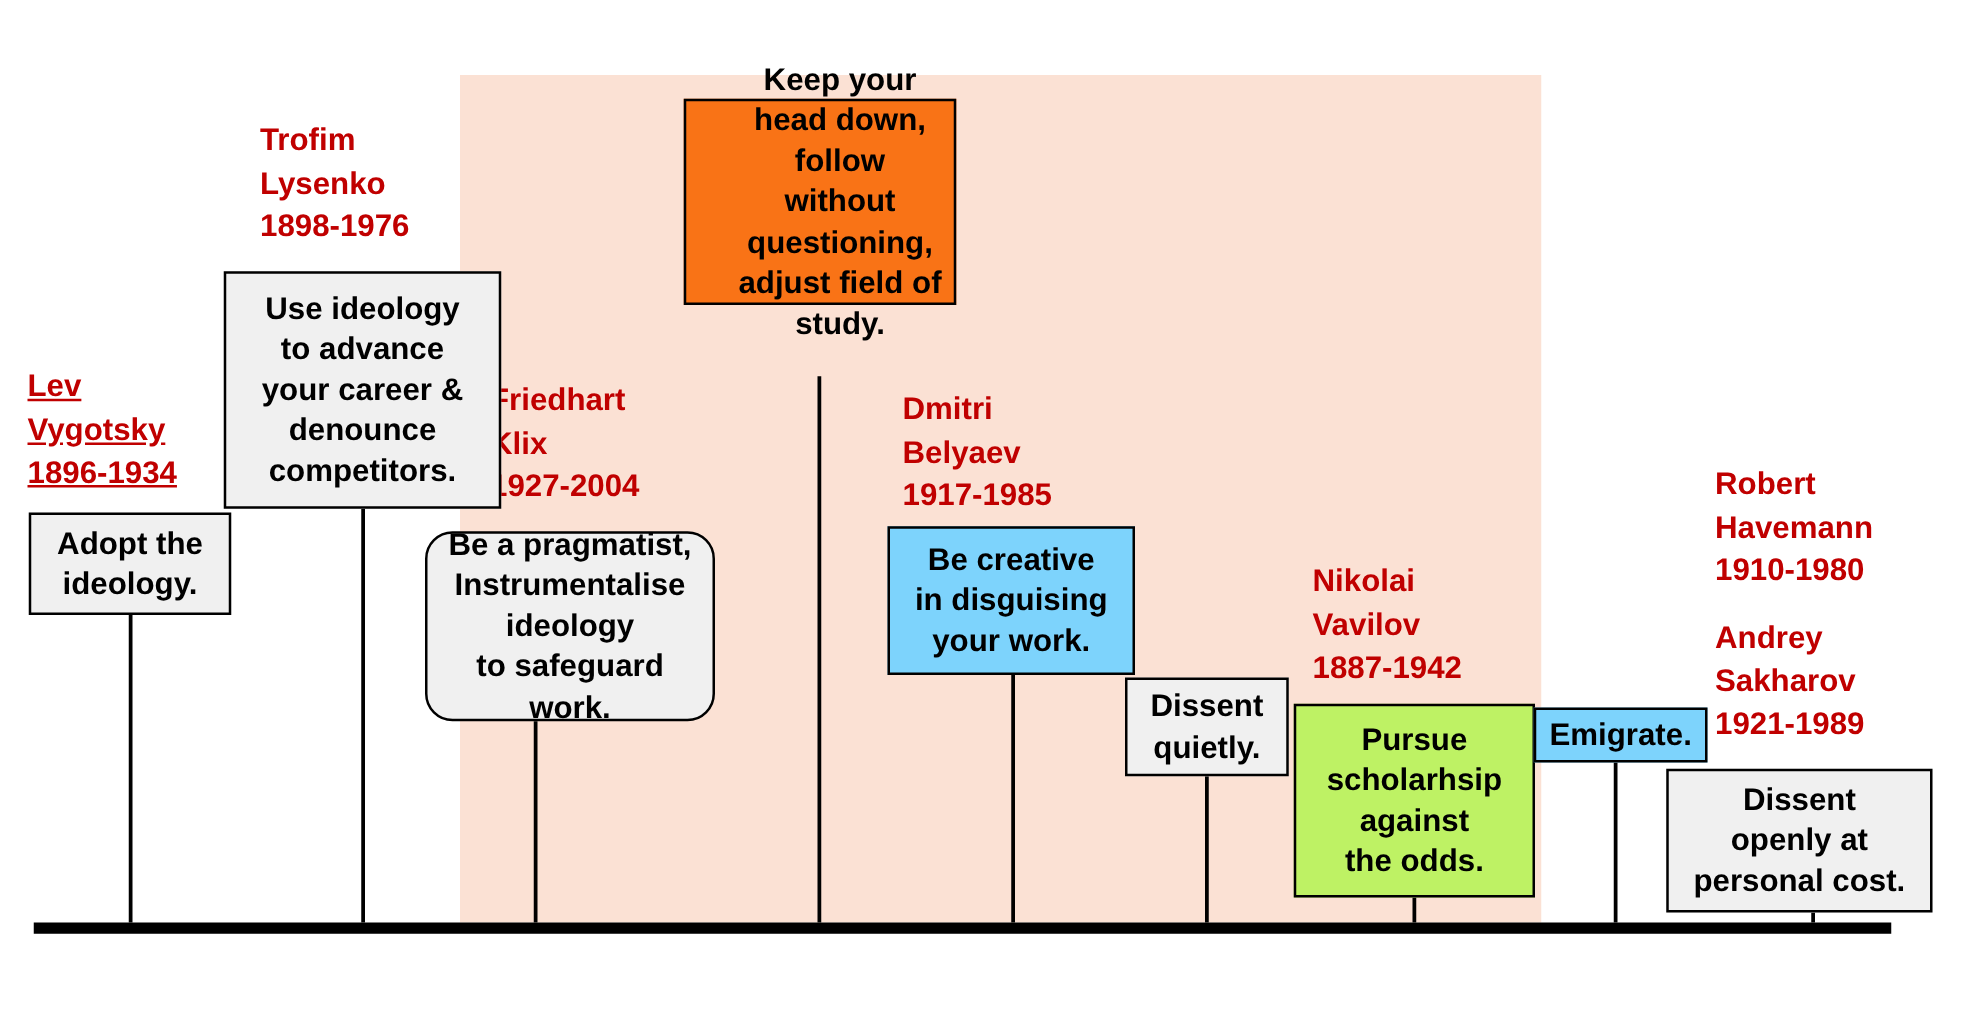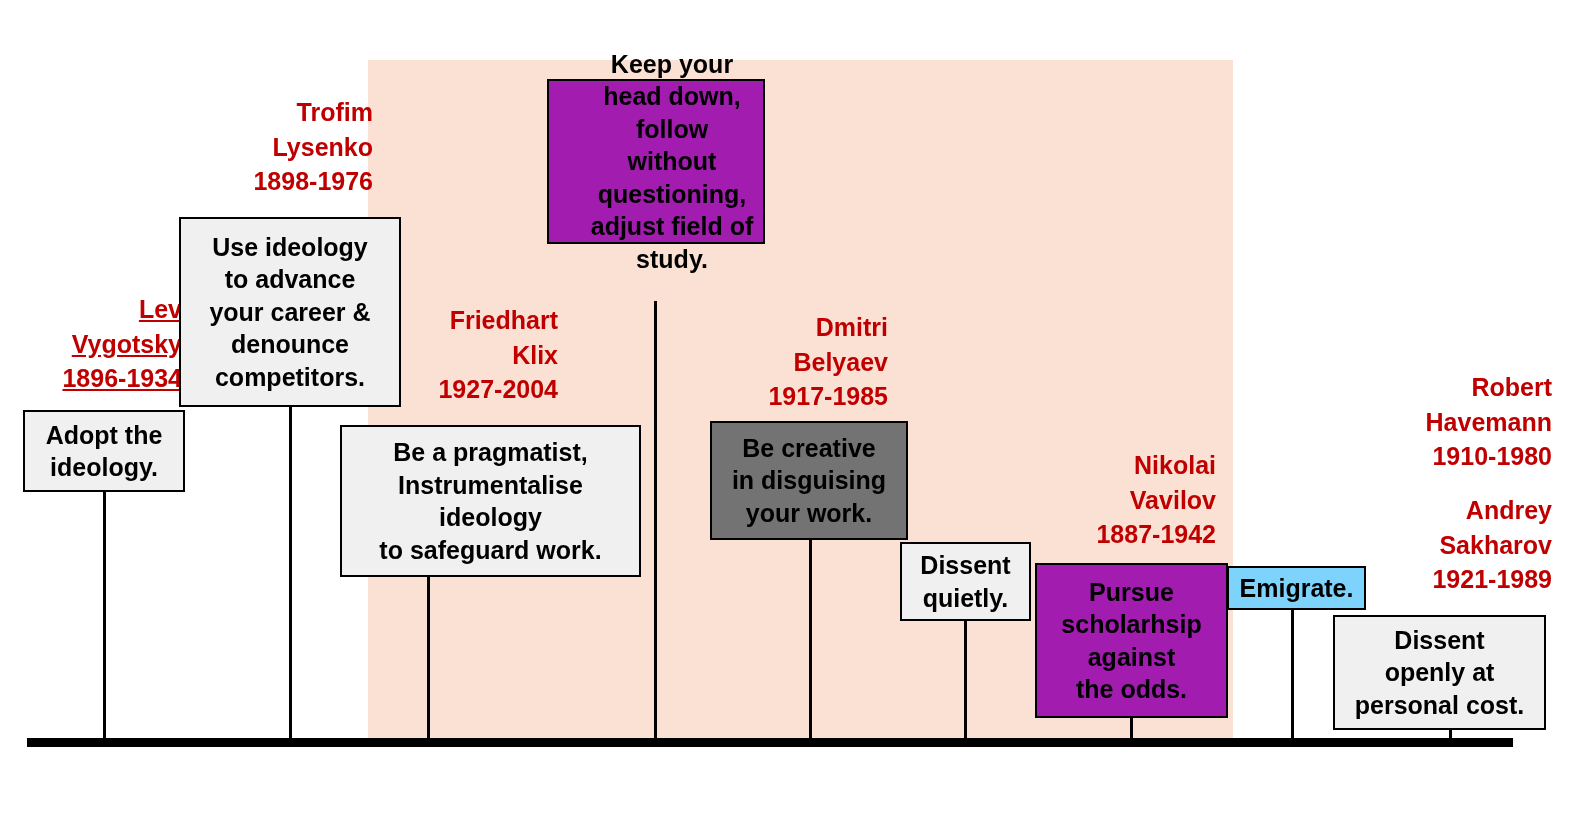--- a/index.html
+++ b/index.html
@@ -46,21 +46,21 @@
     text-align: center;
   }
 
   
   .person {
     position: absolute;
     color: #C00000;
     font-weight: 700;
     font-size: 25px;
     line-height: 1.38;
-    text-align: right;
+    text-align: left;
     white-space: pre-line;
   }
 
   
   .box {
     position: absolute;
     background: #f0f0f0;
     border: 2.5px solid #000000;
     box-sizing: border-box;
     display: flex;
@@ -121,36 +121,36 @@
     </div>
 
   <div id="boxes">
       <div class="box" style="left: 23px; top: 410px; width: 162px; height: 82px; background: rgb(240, 240, 240); border-color: rgb(0, 0, 0);">Adopt the
 ideology.</div>
       <div class="box" style="left: 179px; top: 217px; width: 222px; height: 190px; background: rgb(240, 240, 240); border-color: rgb(0, 0, 0);">Use ideology
 to advance
 your career &amp;
 denounce
 competitors.</div>
-      <div class="box" style="left: 340px; top: 425px; width: 301px; height: 152px; background: rgb(240, 240, 240); border-color: rgb(0, 0, 0);">Be a pragmatist,
+      <div class="box" style="left: 340px; top: 425px; width: 232px; height: 152px; background: rgb(240, 240, 240); border-color: rgb(0, 0, 0); border-radius: 22px;">Be a pragmatist,
 Instrumentalise
 ideology
 to safeguard work.</div>
-      <div class="box" style="left: 547px; top: 79px; width: 218px; height: 165px; background: #a21caf; border-color: rgb(0, 0, 0); padding-left: 40px;">Keep your
+      <div class="box" style="left: 547px; top: 79px; width: 218px; height: 165px; background: #f97316; border-color: rgb(0, 0, 0); padding-left: 40px;">Keep your
 head down,
 follow without
 questioning,
 adjust field of
 study.</div>
-      <div class="box" style="left: 710px; top: 421px; width: 198px; height: 119px; background: #737373; border-color: rgb(0, 0, 0);">Be creative
+      <div class="box" style="left: 710px; top: 421px; width: 198px; height: 119px; background: #7dd3fc; border-color: rgb(0, 0, 0);">Be creative
 in disguising
 your work.</div>
       <div class="box" style="left: 900px; top: 542px; width: 131px; height: 79px; background: rgb(240, 240, 240); border-color: rgb(0, 0, 0);">Dissent
 quietly.</div>
-      <div class="box" style="left: 1035px; top: 563px; width: 193px; height: 155px; background: #a21caf; border-color: rgb(0, 0, 0);">Pursue
+      <div class="box" style="left: 1035px; top: 563px; width: 193px; height: 155px; background: #bef264; border-color: rgb(0, 0, 0);">Pursue
 scholarhsip
 against
 the odds.</div>
       <div class="box" style="left: 1227px; top: 566px; width: 139px; height: 44px; background: #7dd3fc; border-color: rgb(0, 0, 0);">Emigrate.</div>
       <div class="box" style="left: 1333px; top: 615px; width: 213px; height: 115px; background: rgb(240, 240, 240); border-color: rgb(0, 0, 0);">Dissent
 openly at
 personal cost.</div>
     </div>
 
 </div>

